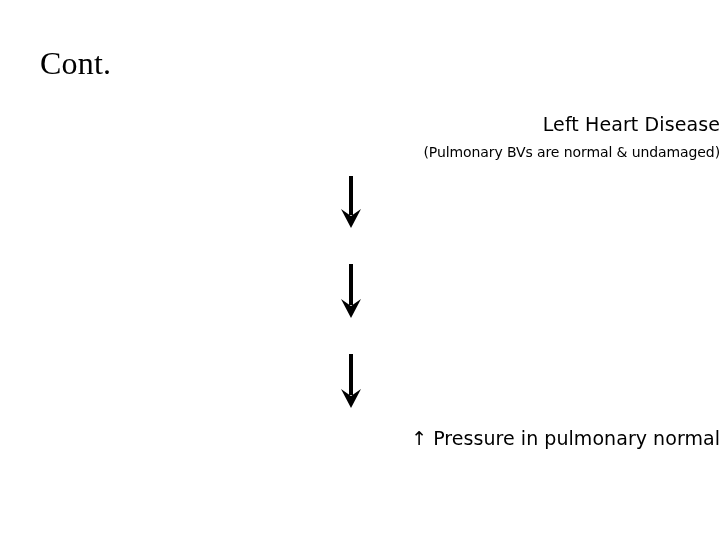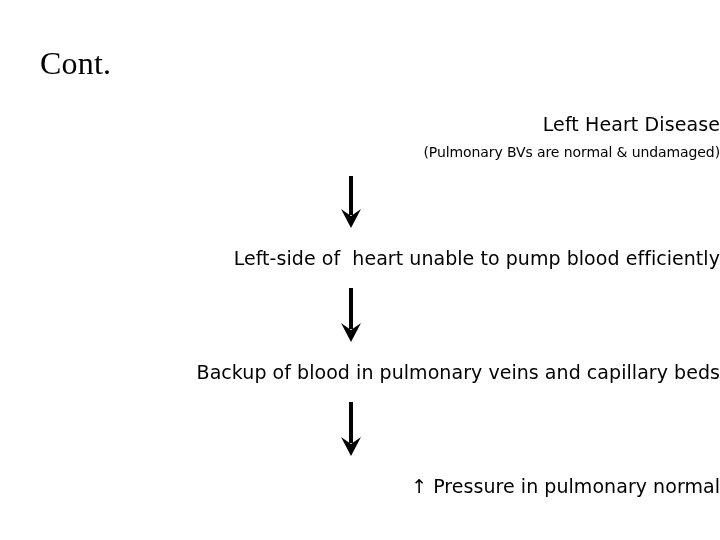--- a/index.html
+++ b/index.html
@@ -106,34 +106,32 @@
 
     <div class="arrow-wrap">
       <svg width="26" height="52" viewBox="0 0 26 52" aria-hidden="true">
         <rect x="11" y="0" width="4" height="39" fill="#000000"></rect>
         <path d="M 3 33 L 13 52 L 23 33 L 13 40 Z" fill="#000000"></path>
       </svg>
     </div>
 
     <div class="spacer-2"></div>
 
-    <div class="flow-text node-body">Left-side of  heart unable to pump blood efficiently</div>
 
     <div class="spacer-3"></div>
 
     <div class="arrow-wrap">
       <svg width="26" height="54" viewBox="0 0 26 54" aria-hidden="true">
         <rect x="11" y="0" width="4" height="41" fill="#000000"></rect>
         <path d="M 3 35 L 13 54 L 23 35 L 13 42 Z" fill="#000000"></path>
       </svg>
     </div>
 
     <div class="spacer-4"></div>
 
-    <div class="flow-text node-body">Backup of blood in pulmonary veins and capillary beds</div>
 
     <div class="spacer-5"></div>
 
     <div class="arrow-wrap">
       <svg width="26" height="54" viewBox="0 0 26 54" aria-hidden="true">
         <rect x="11" y="0" width="4" height="41" fill="#000000"></rect>
         <path d="M 3 35 L 13 54 L 23 35 L 13 42 Z" fill="#000000"></path>
       </svg>
     </div>
 

